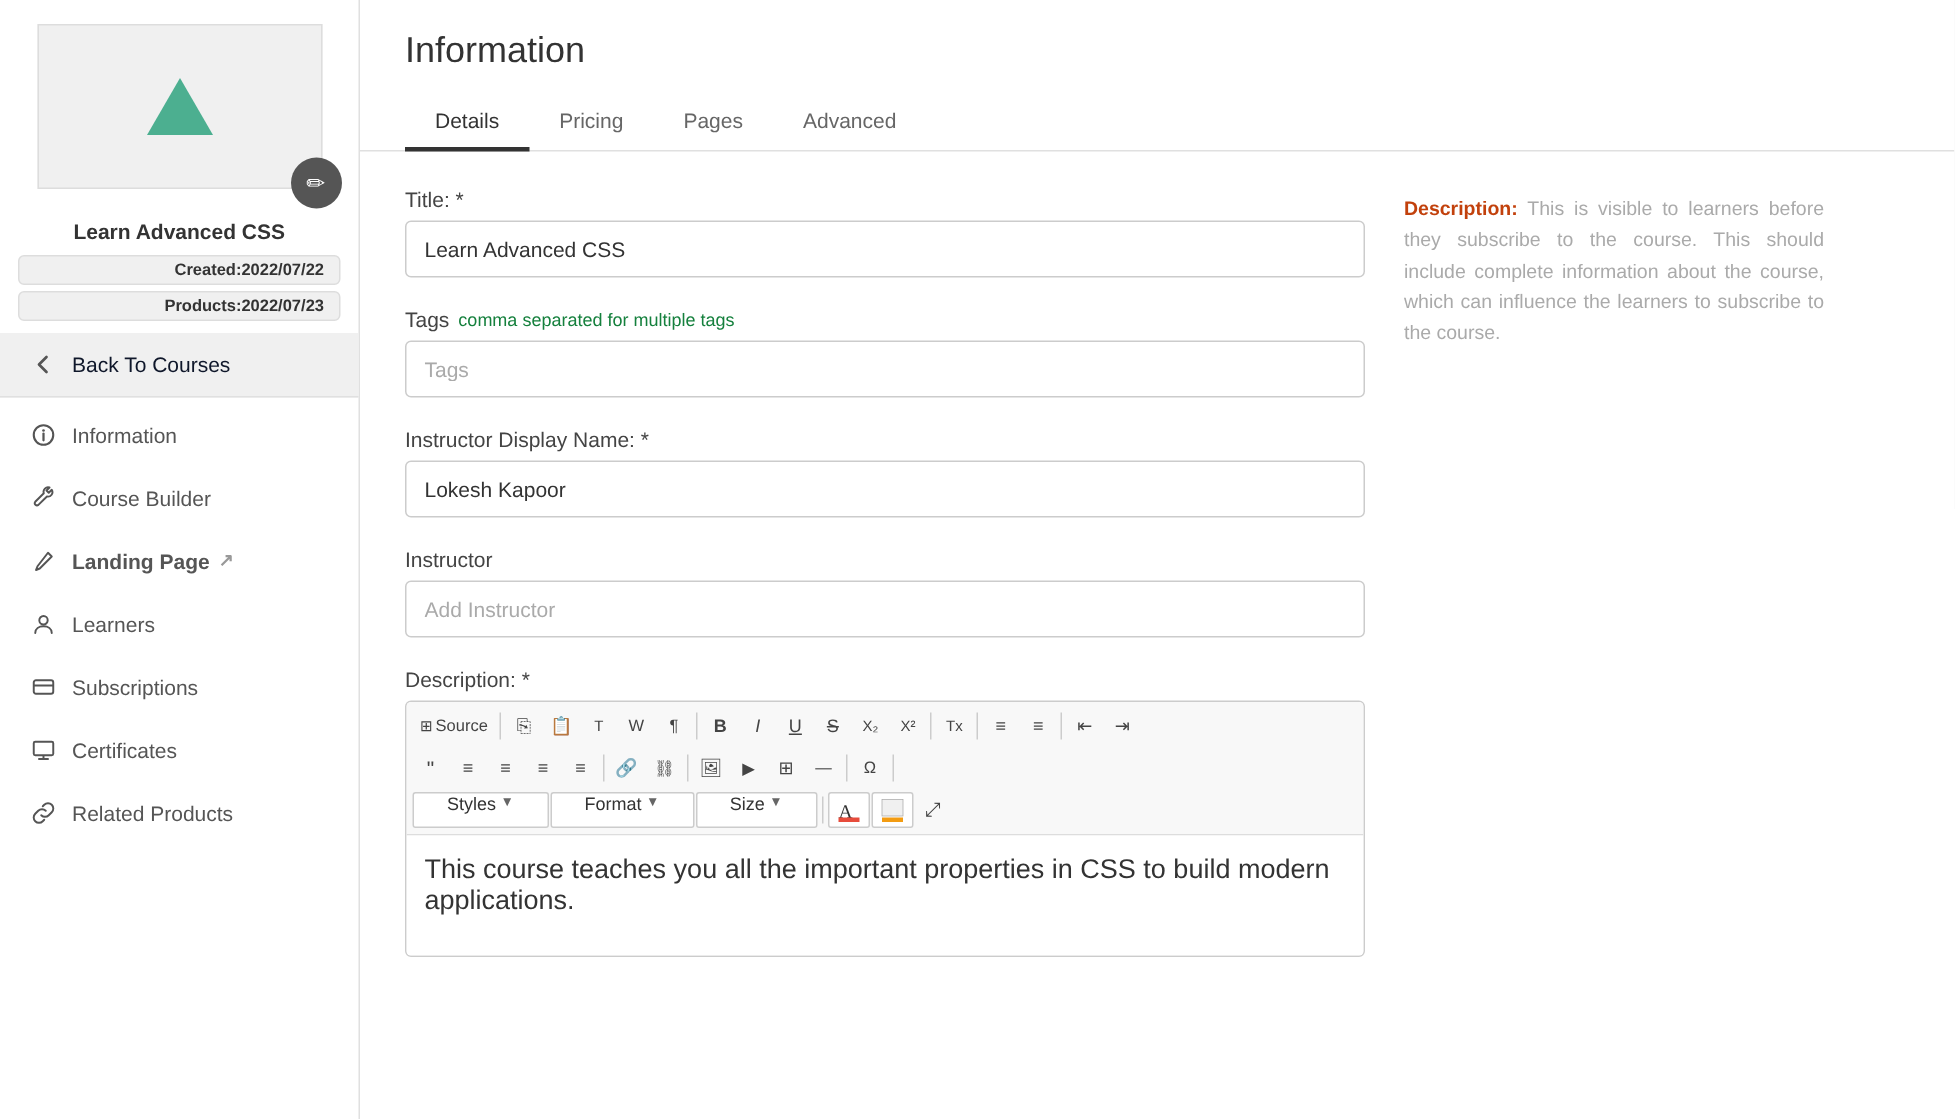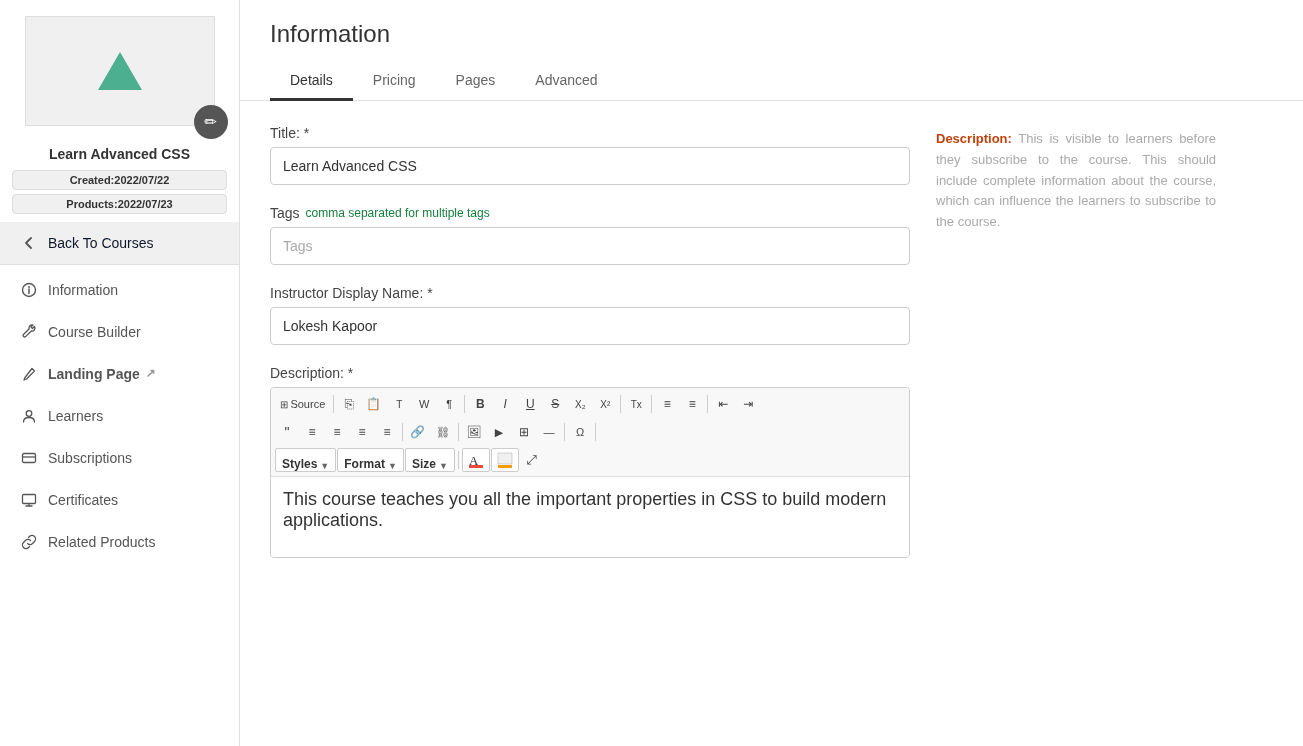--- a/index.html
+++ b/index.html
@@ -67,21 +67,21 @@
       padding: 0 12px;
     }
     .meta-badge {
       background: #f0f0f0;
       border: 1px solid #ddd;
       border-radius: 4px;
       font-size: 11px;
       color: #333;
       padding: 3px 10px;
       width: 100%;
-      text-align: center;
+      text-align: right;
     }
     .meta-badge span { font-weight: 700; }
 
     .sidebar-nav {
       width: 100%;
       margin-top: 8px;
     }
     .sidebar-item {
       display: flex;
       align-items: center;
@@ -231,32 +231,31 @@
       padding: 0;
     }
     .tb-sep {
       width: 1px;
       height: 18px;
       background: #ccc;
       margin: 0 2px;
     }
     .tb-text-btn {
       display: inline-flex;
-      align-items: flex-end;
+      align-items: flex-start;
       gap: 3px;
       height: 24px;
-      padding: 0 6px;
+      padding: 0 22px;
       font-size: 12px;
       cursor: pointer;
       border: 1px solid #ccc;
       background: #fff;
       color: #333;
       border-radius: 2px;
       white-space: nowrap;
-      font-weight: bold;
     }
     .tb-text-btn .caret { font-size: 9px; color: #666; }
     .tb-color-btn {
       display: inline-flex;
       align-items: center;
       justify-content: center;
       width: 28px;
       height: 24px;
       cursor: pointer;
       border: 1px solid #ccc;
@@ -416,20 +415,24 @@
           <span class="hint">comma separated for multiple tags</span>
         </div>
         <input class="form-input" type="text" placeholder="Tags" style="">
       </div>
 
       <div class="field-group">
         <div class="field-label">Instructor Display Name: *</div>
         <input class="form-input" type="text" value="Lokesh Kapoor" style="">
       </div>
 
+      <div class="field-group">
+        <div class="field-label">Instructor</div>
+        <input class="form-input" type="text" placeholder="Add Instructor" style="">
+      </div>
 
       <div class="field-group">
         <div class="field-label">Description: *</div>
         <div class="editor-wrapper">
           <div class="editor-toolbar">
 
             <div class="toolbar-row">
               <button class="tb-btn" title="Source" style="width:auto;padding:0 5px;font-size:11px;display:flex;gap:2px;align-items:center;">
                 <span style="font-size:10px;">⊞</span>
                 <span>Source</span>

